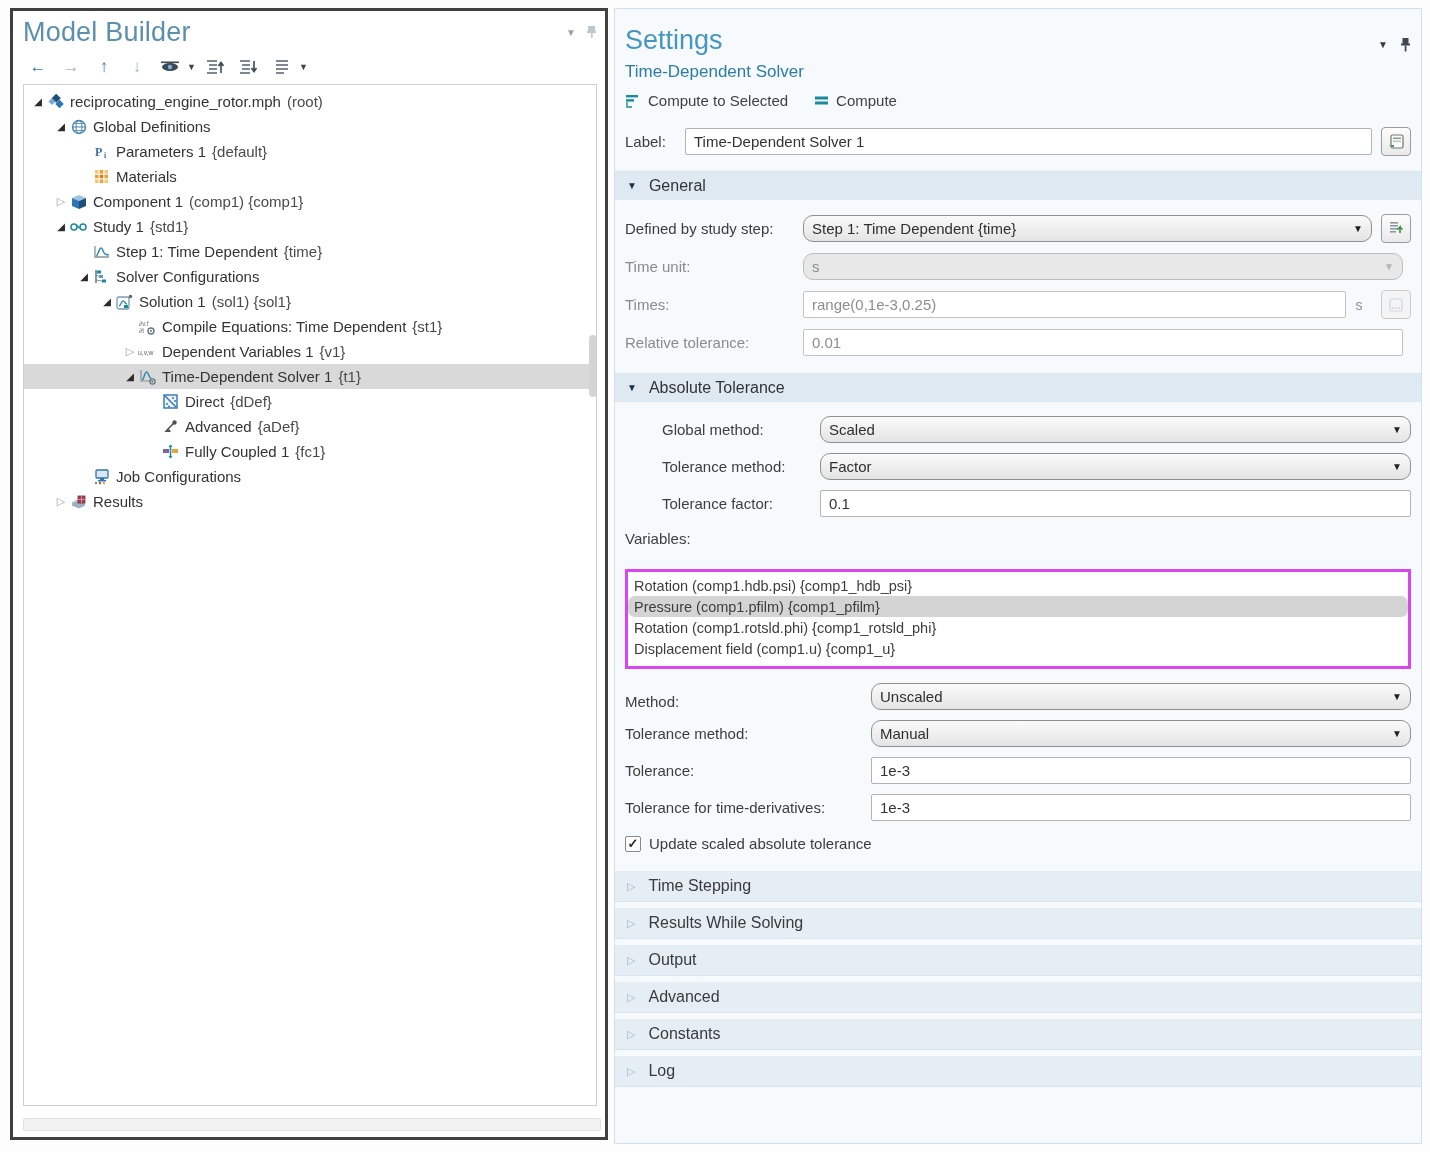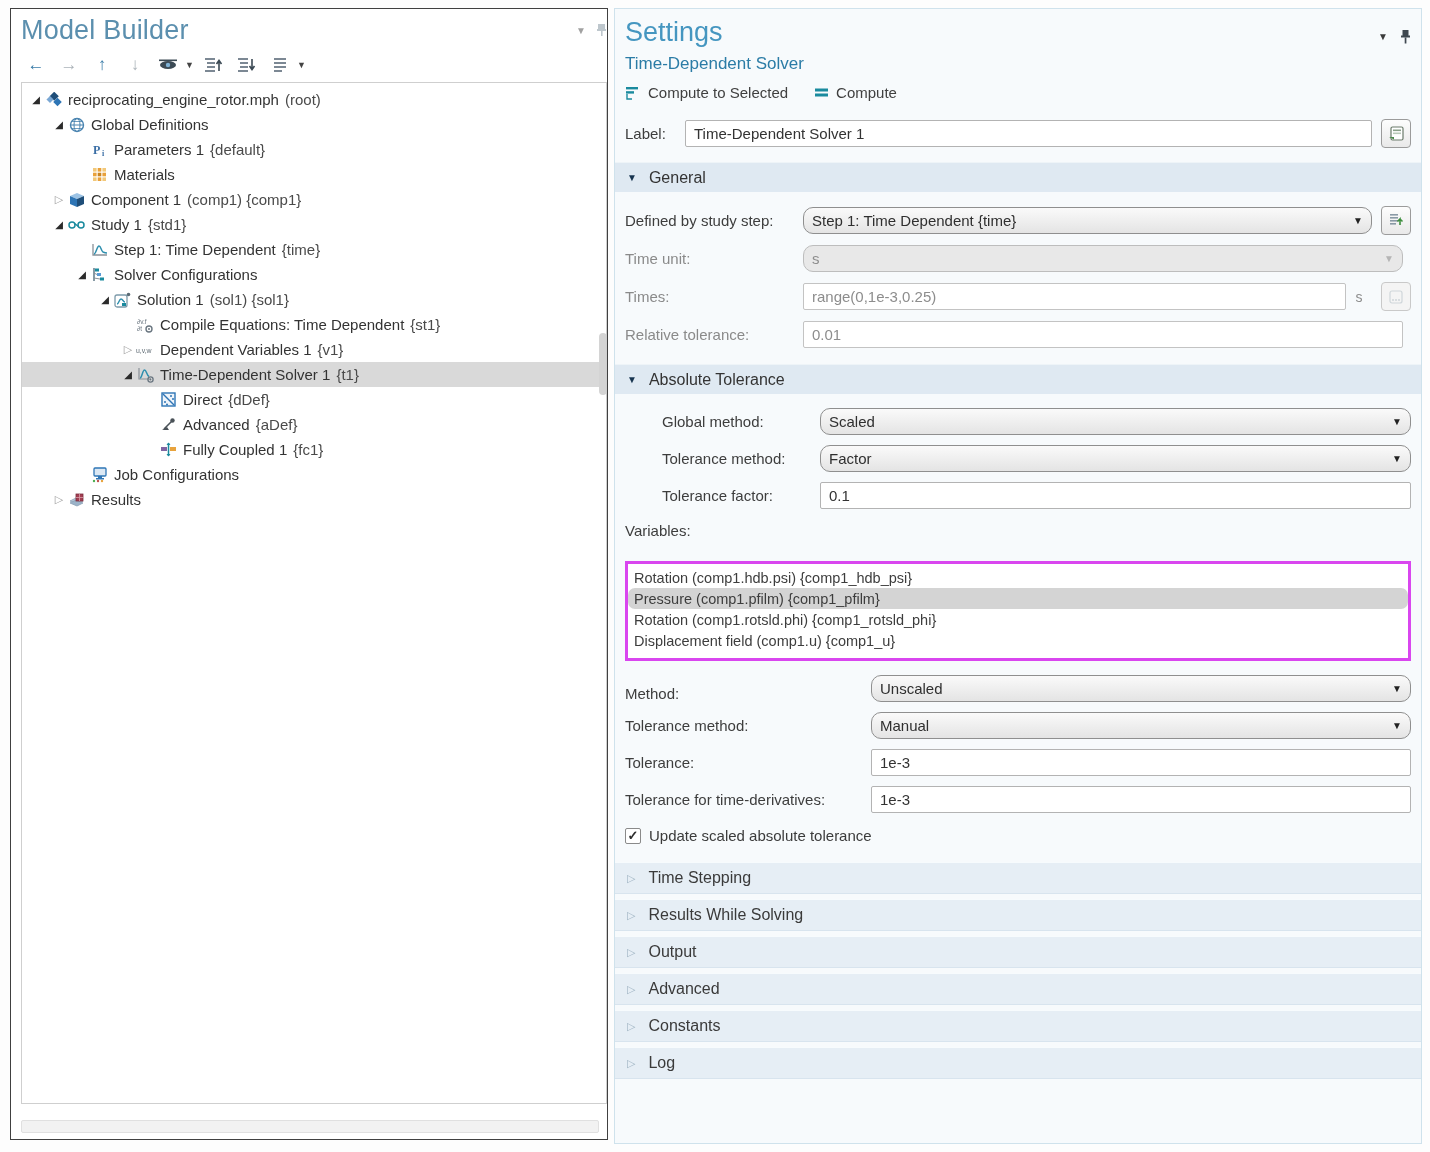--- a/index.html
+++ b/index.html
@@ -1,19 +1,19 @@
 <!DOCTYPE html>
 <html><head>
 <meta charset="utf-8">
 <style>
   * { margin:0; padding:0; box-sizing:border-box; }
   html,body { width:1430px; height:1152px; background:#fdfdfd; font-family:"Liberation Sans", sans-serif; color:#3b3b3b; overflow:hidden; }
 
   
-  .mb-panel { position:absolute; left:10px; top:8px; width:598px; height:1132px; background:#ffffff; border:1px solid #404040; padding:6px 0 4px 10px; }
+  .mb-panel { position:absolute; left:10px; top:8px; width:598px; height:1132px; background:#ffffff; border:3px solid #404040; padding:6px 8px 4px 10px; }
   .mb-head { display:flex; align-items:flex-start; }
   .mb-title { font-size:27px; color:#5b8fae; font-weight:400; letter-spacing:0.2px; }
   .mb-head-icons { margin-left:auto; display:flex; gap:10px; align-items:center; padding-top:8px; opacity:.55; }
   .mb-toolbar { display:flex; align-items:center; gap:7px; margin:8px 0 6px 2px; }
   .tb-btn { width:26px; height:22px; display:flex; align-items:center; justify-content:center; font-size:17px; cursor:default; }
   .arrow-blue { color:#3a7ca8; font-weight:bold; }
   .arrow-gray { color:#aab2b8; font-weight:bold; }
   .tb-caret { font-size:9px; color:#444; margin-left:-3px; }
   .tree-box { border:1px solid #cfcfcf; background:#fff; height:1022px; overflow:hidden; position:relative; }
   .tree { padding-top:4px; }
@@ -23,21 +23,21 @@
   .caret.exp { color:#2b2b2b; }
   .caret.col { color:#9a9a9a; font-size:11px; }
   .ticon { width:19px; height:16px; flex:0 0 19px; display:inline-flex; align-items:center; justify-content:center; margin-right:5px; }
   .tlabel { color:#333; }
   .ttag { color:#4a4a4a; margin-left:6px; }
   .lv0{padding-left:6px;} .lv1{padding-left:29px;} .lv2{padding-left:52px;} .lv3{padding-left:75px;} .lv4{padding-left:98px;} .lv5{padding-left:121px;}
   .mb-bottom-strip { position:absolute; left:10px; bottom:6px; width:578px; height:13px; background:#f2f2f2; border:1px solid #e0e0e0; border-radius:2px; }
   .mb-vscroll { position:absolute; right:-1px; top:250px; width:8px; height:62px; background:#d4d4d4; border-radius:4px; }
 
   
-  .set-panel { position:absolute; left:614px; top:8px; width:808px; height:1136px; background:#f7fafc; border:1px solid #cfe2ec; padding:8px 10px 6px 10px; }
+  .set-panel { position:absolute; left:614px; top:8px; width:808px; height:1136px; background:#f7fafc; border:1px solid #cfe2ec; padding:16px 10px 6px 10px; }
   .set-head { display:flex; }
   .set-title { font-size:27px; color:#4596c0; font-weight:400; }
   .set-head-icons { margin-left:auto; display:flex; gap:12px; align-items:center; padding-top:8px; color:#3a3a3a; }
   .set-subtitle { font-size:17px; color:#2b7ca6; margin-top:6px; }
   .set-toolbar { display:flex; align-items:center; gap:26px; margin-top:10px; font-size:15px; color:#404040; }
   .set-tb-item { display:flex; align-items:center; gap:7px; cursor:default; }
 
   .label-row { display:flex; align-items:center; margin-top:18px; }
   .label-row .flabel { width:60px; font-size:15px; }
   .txt { height:27px; border:1px solid #b3b3b3; background:#fff; font-family:"Liberation Sans",sans-serif; font-size:15px; color:#333; padding:0 8px; border-radius:2px; outline:none; }

